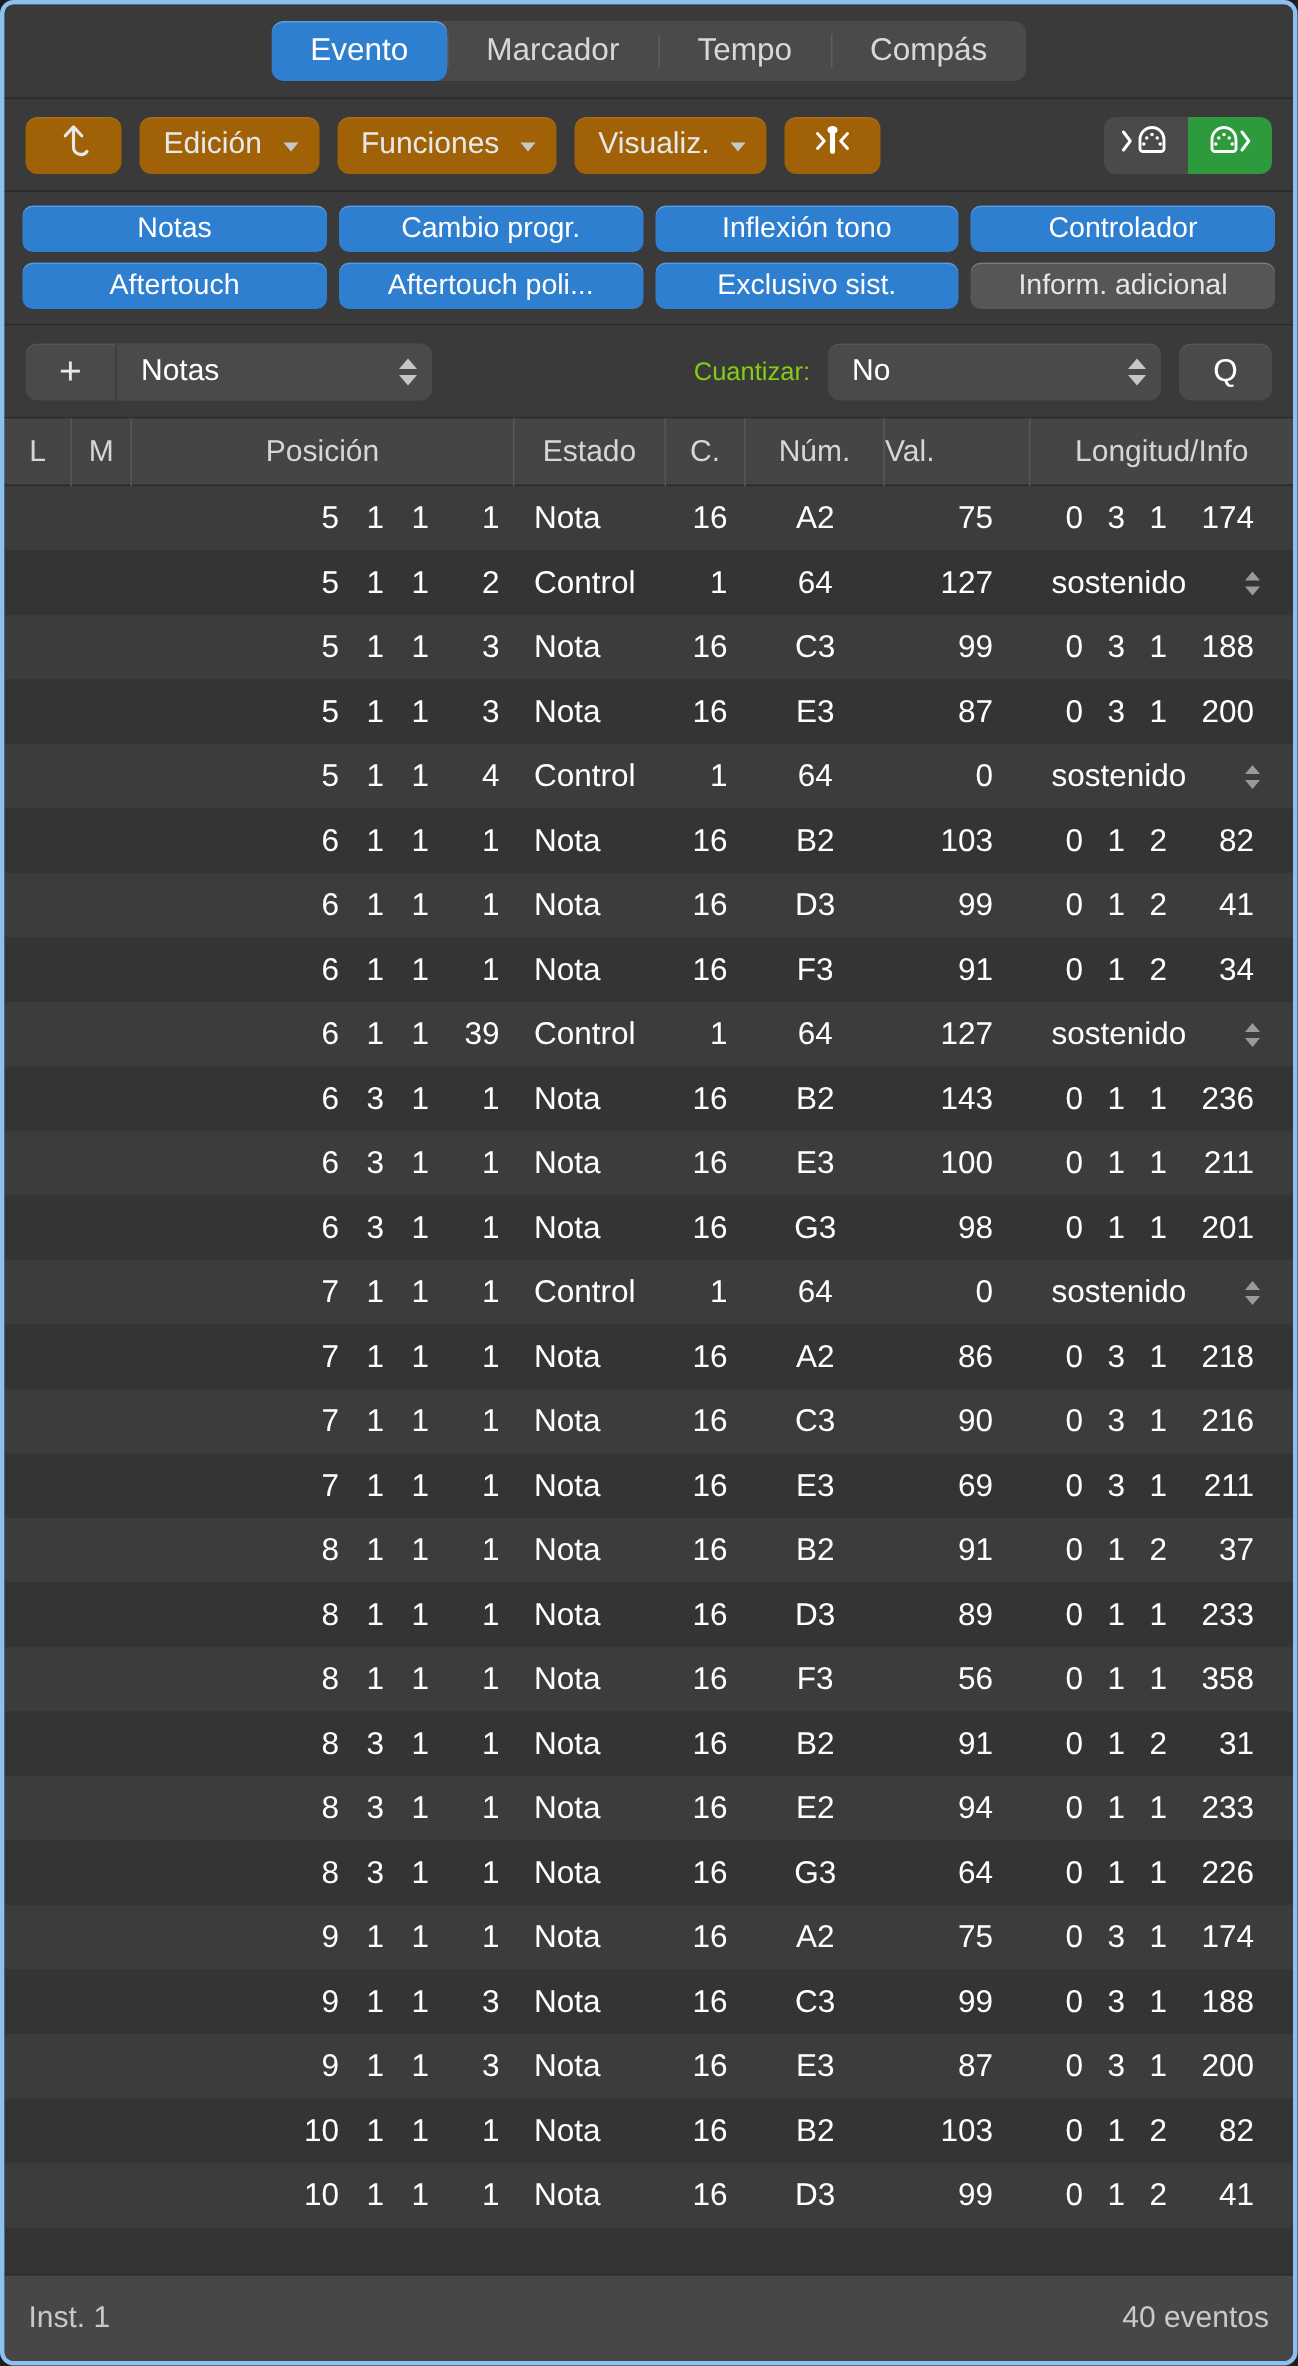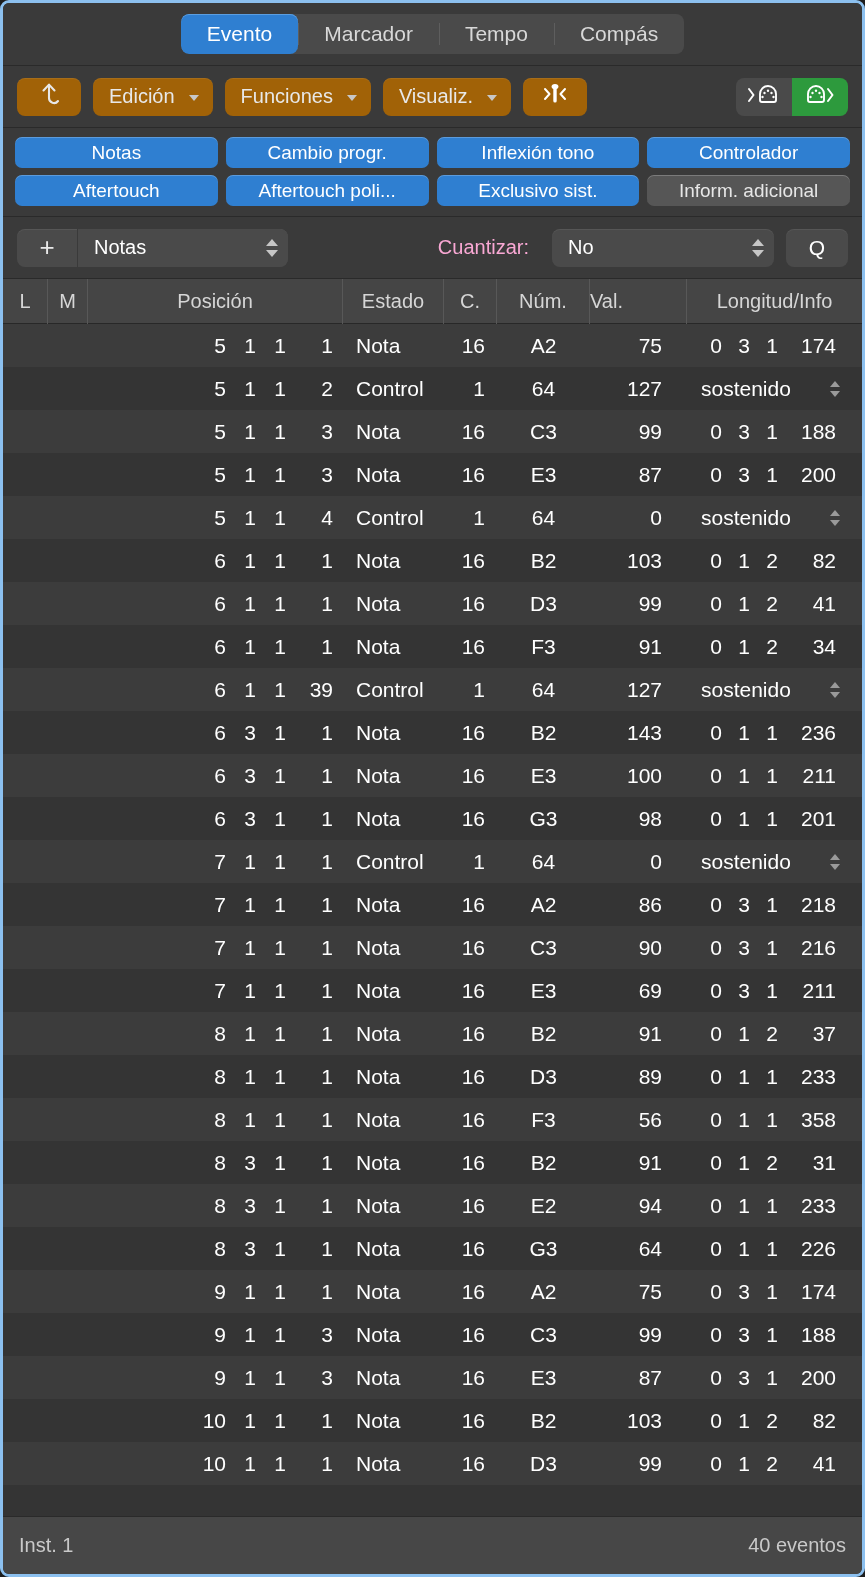--- a/index.html
+++ b/index.html
@@ -210,24 +210,24 @@
     border-right: 6px solid transparent;
   }
   .steps .up { border-bottom: 7px solid #c6c6c6; }
   .steps .dn { border-top: 7px solid #c6c6c6; }
   .steps.sm .up, .steps.sm .dn {
     border-left-width: 5px; border-right-width: 5px;
   }
   .steps.sm .up { border-bottom-width: 6px; border-bottom-color: #9a9a9a; }
   .steps.sm .dn { border-top-width: 6px; border-top-color: #9a9a9a; }
   #quant-label {
-    color: #f9a8d4;
-    font-size: 20px;
+    color: #84cc16;
+    font-size: 17px;
     margin-left: auto;
-    margin-right: 23px;
+    margin-right: 12px;
     white-space: nowrap;
   }
   #quant-popup { width: 222px; }
   .q-btn {
     width: 62px;
     height: 38px;
     margin-left: 12px;
     border-radius: 8px;
     background: #4a4a4a;
     color: #ffffff;

